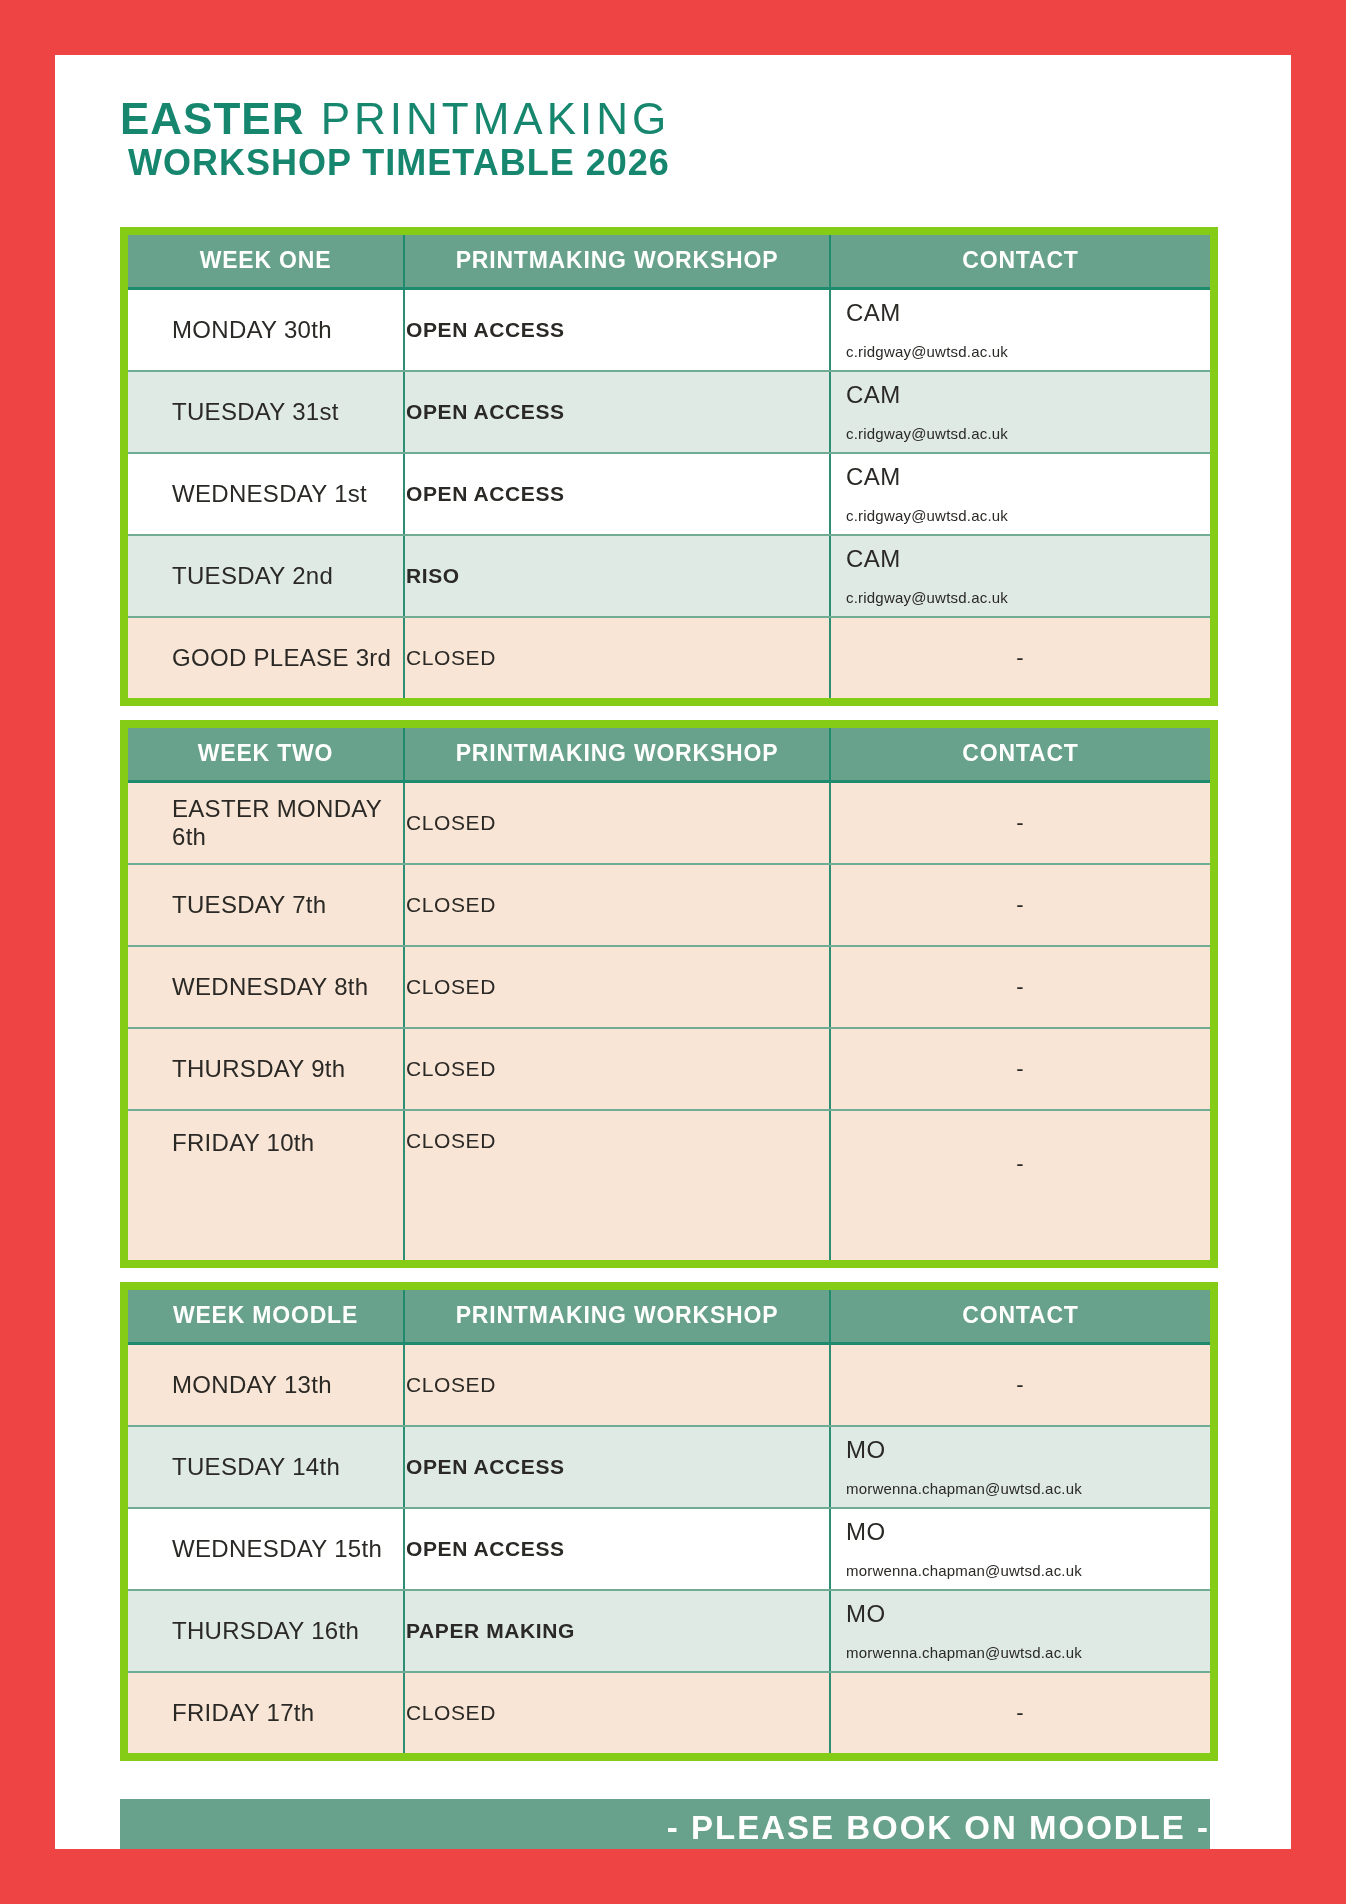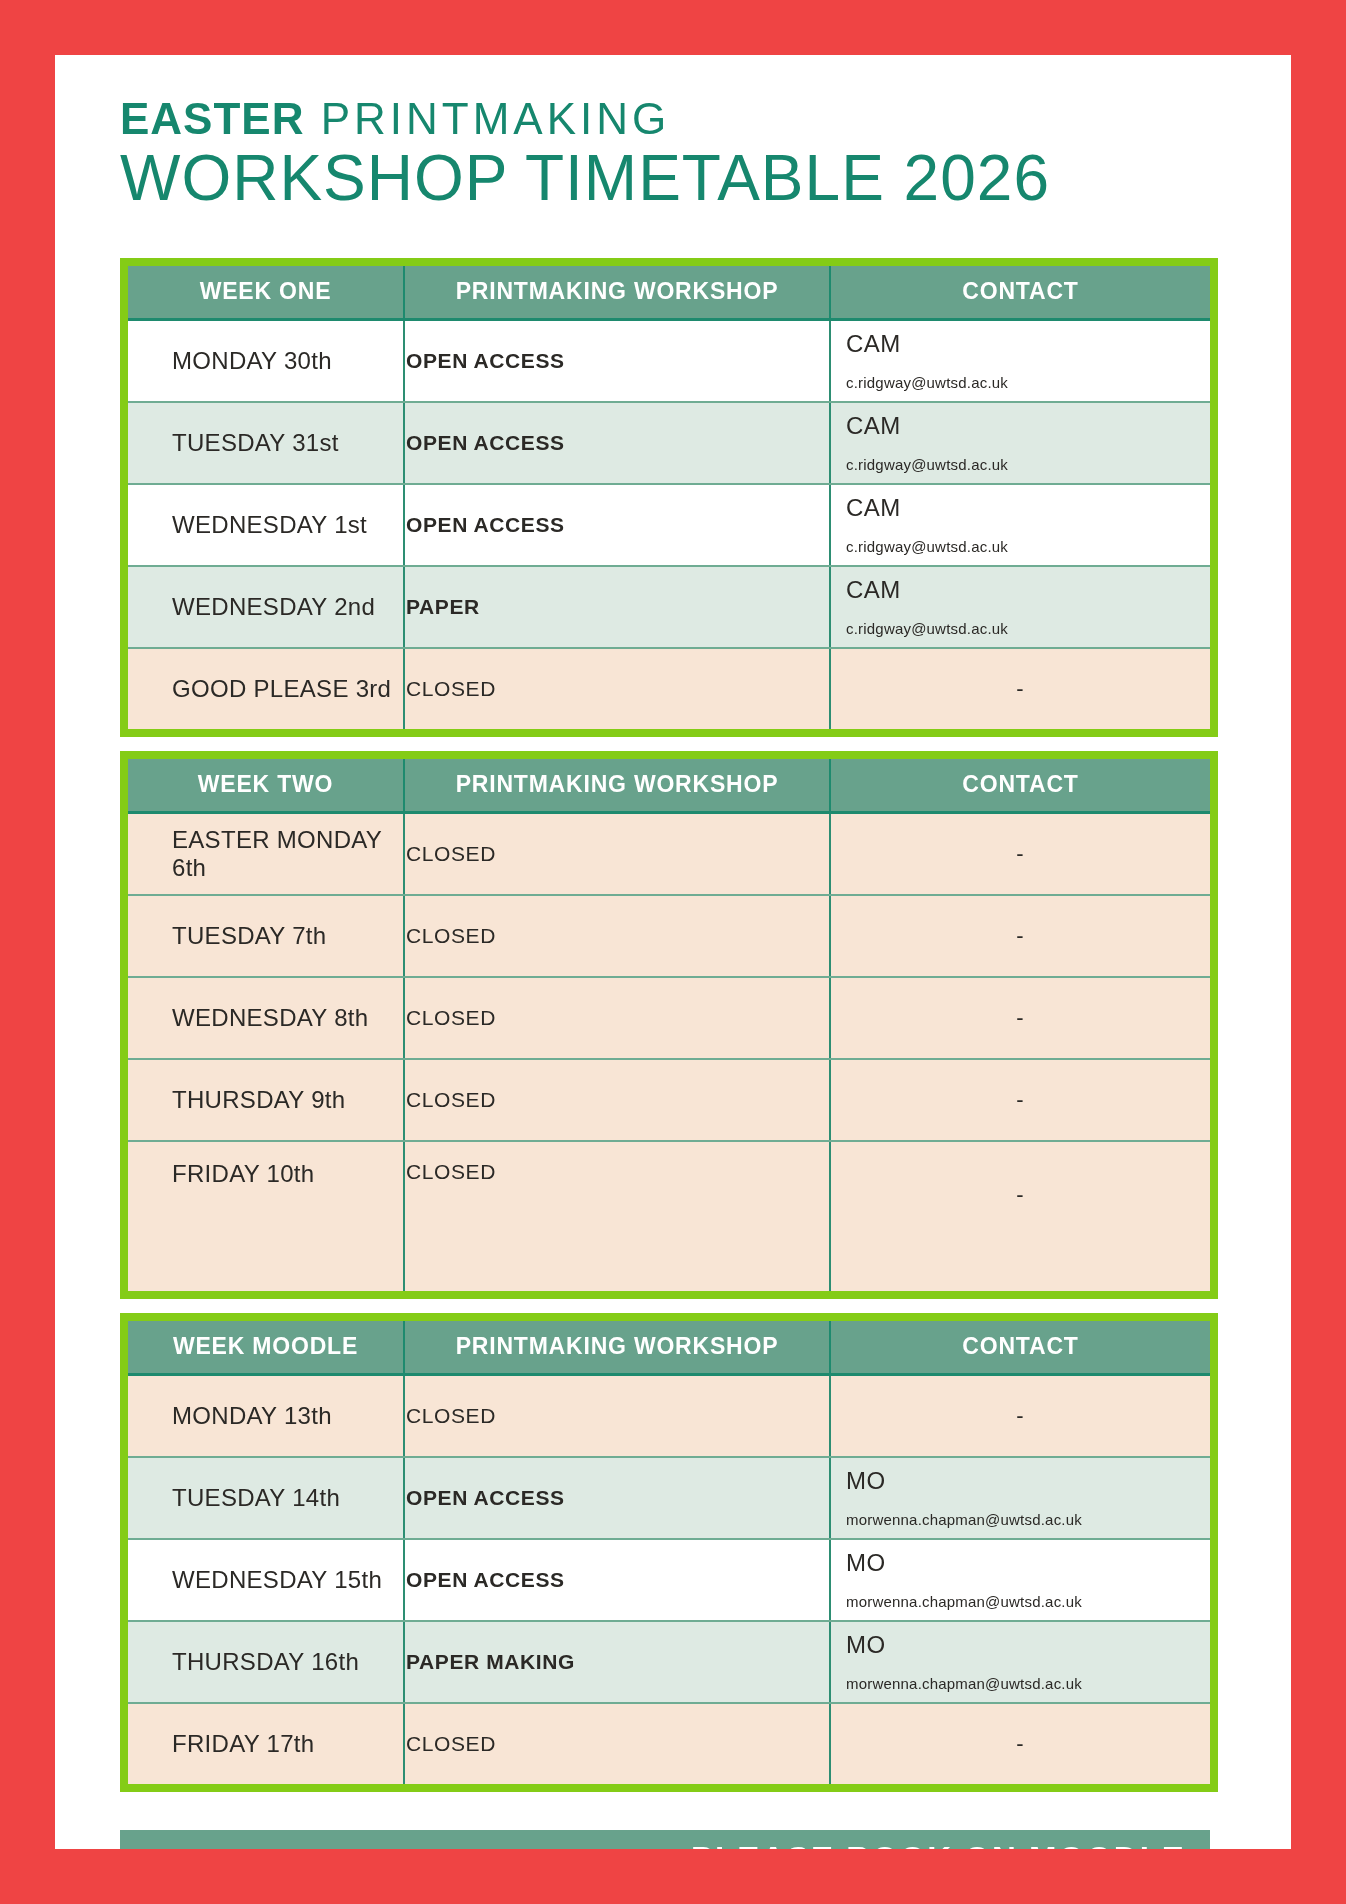--- a/index.html
+++ b/index.html
@@ -24,22 +24,22 @@
   .content { width: 1090px; }
 
   
   .title1 {
     font-size: 44px; line-height: 1.1;
     color: #16876E; white-space: nowrap;
   }
   .title1 .accent { font-weight: 700; letter-spacing: 1px; }
   .title1 .rest   { font-weight: 400; letter-spacing: 4px; }
   .title2 {
-    font-size: 64px; line-height: 1.1; font-weight: 400;
-    color: #16876E; letter-spacing: 1px; white-space: nowrap;
+    font-size: 36px; line-height: 1.1; font-weight: 700;
+    color: #16876E; letter-spacing: 1px; white-space: nowrap; margin-left: 8px;
   }
 
   
   table.tbl {
     width: 100%;
     border-collapse: collapse;
     table-layout: fixed;
     margin-top: 14px;
     border: 8px solid #84cc16;
   }
@@ -155,22 +155,22 @@
           </tr>
           <tr class="row-white">
             <td class="day">WEDNESDAY 1st</td>
             <td class="workshop strong">OPEN ACCESS</td>
             <td class="contact">
               <div class="cname">CAM</div>
               <div class="cemail">c.ridgway@uwtsd.ac.uk</div>
             </td>
           </tr>
           <tr class="row-green">
-            <td class="day">WEDNESDAY 2nd</td>
-            <td class="workshop strong">PAPER</td>
+            <td class="day">TUESDAY 2nd</td>
+            <td class="workshop strong">RISO</td>
             <td class="contact">
               <div class="cname">CAM</div>
               <div class="cemail">c.ridgway@uwtsd.ac.uk</div>
             </td>
           </tr>
           <tr class="row-peach">
             <td class="day">GOOD PLEASE 3rd</td>
             <td class="workshop">CLOSED</td>
             <td class="contact dash">-</td>
           </tr>

